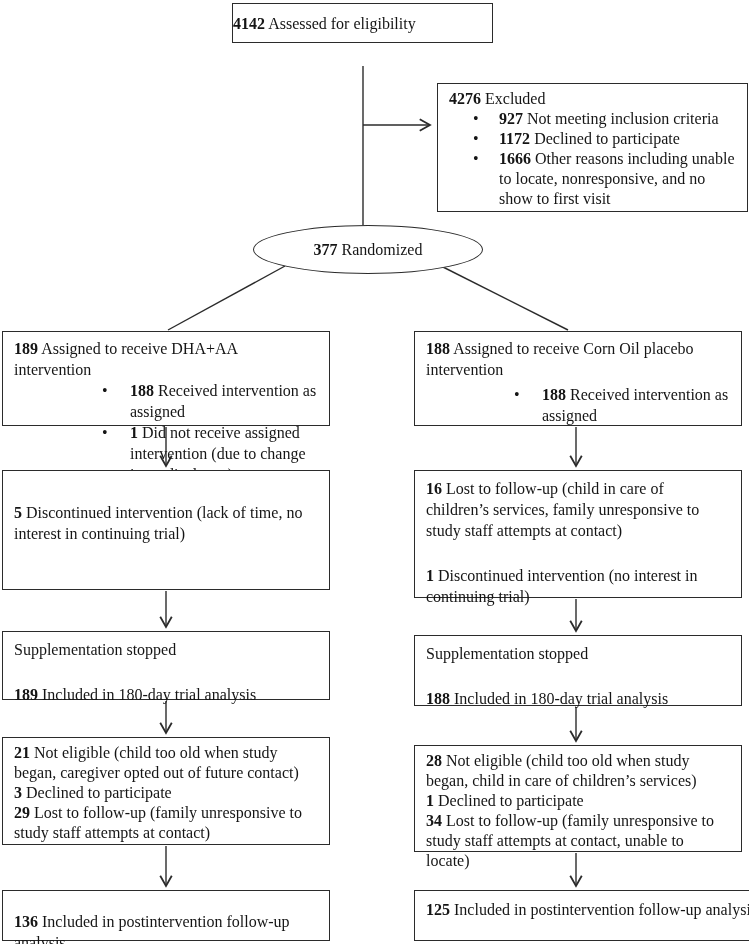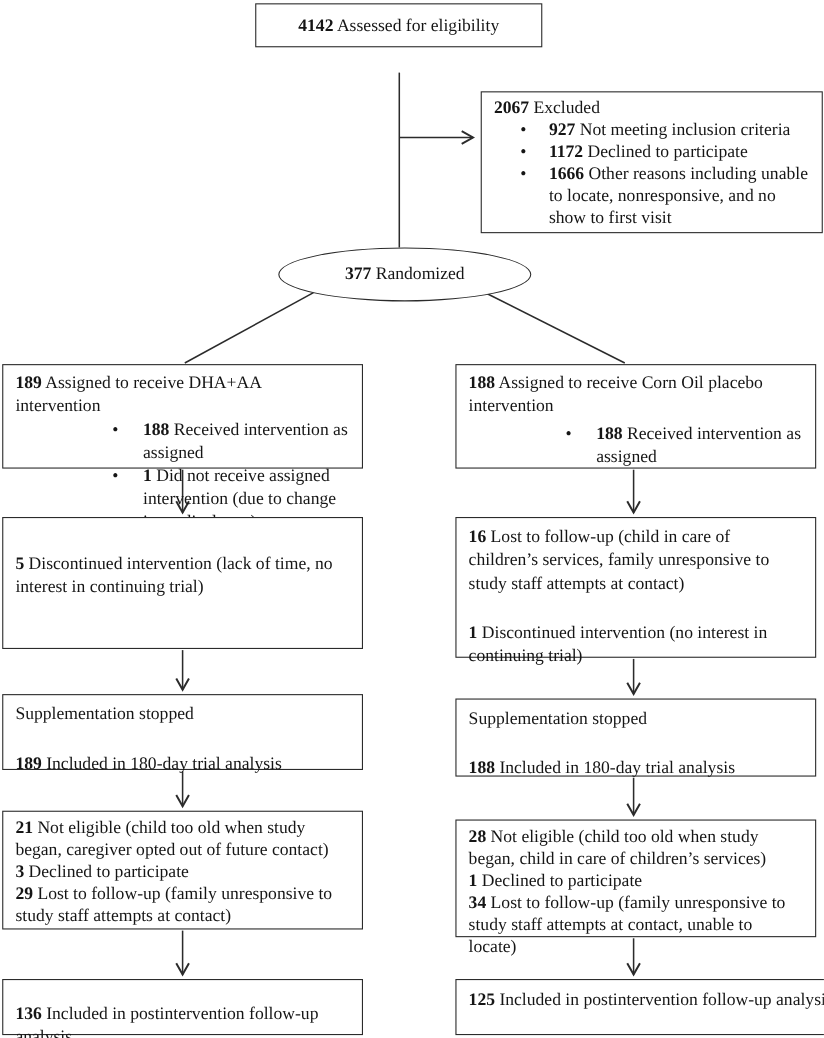--- a/index.html
+++ b/index.html
@@ -16,21 +16,21 @@
   }
   .box {
     position: absolute;
     border: 1.5px solid #2b2b2b;
     background: #ffffff;
     padding: 7px 11px;
   }
   .center {
     display: flex;
     align-items: center;
-    justify-content: center;
+    justify-content: flex-start;
     text-align: center;
     padding: 0;
   }
   .ellipse {
     position: absolute;
     border: 1.5px solid #2b2b2b;
     border-radius: 50%;
     background: #ffffff;
     display: flex;
     align-items: center;
@@ -77,21 +77,21 @@
       <path d="M166,846 L166,886" marker-end="url(#ah)"></path>
       <path d="M576,853 L576,886" marker-end="url(#ah)"></path>
     </g>
   </svg>
 
   <div class="box center" style="left:232px;top:3px;width:261px;height:40px">
     <p><span class="b">4142</span> <span>Assessed for eligibility</span></p>
   </div>
 
   <div class="box bullets-narrow tight" style="left:437px;top:83px;width:311px;height:129px">
-    <p><span class="b">2067</span> <span>Excluded</span></p>
+    <p><span class="b">4276</span> <span>Excluded</span></p>
     <div class="bullet-row">
       <span class="bullet-marker">•</span>
       <span class="bullet-text"><span class="b">927</span> <span>Not meeting inclusion criteria</span></span>
     </div>
     <div class="bullet-row">
       <span class="bullet-marker">•</span>
       <span class="bullet-text"><span class="b">1172</span> <span>Declined to participate</span></span>
     </div>
     <div class="bullet-row">
       <span class="bullet-marker">•</span>

